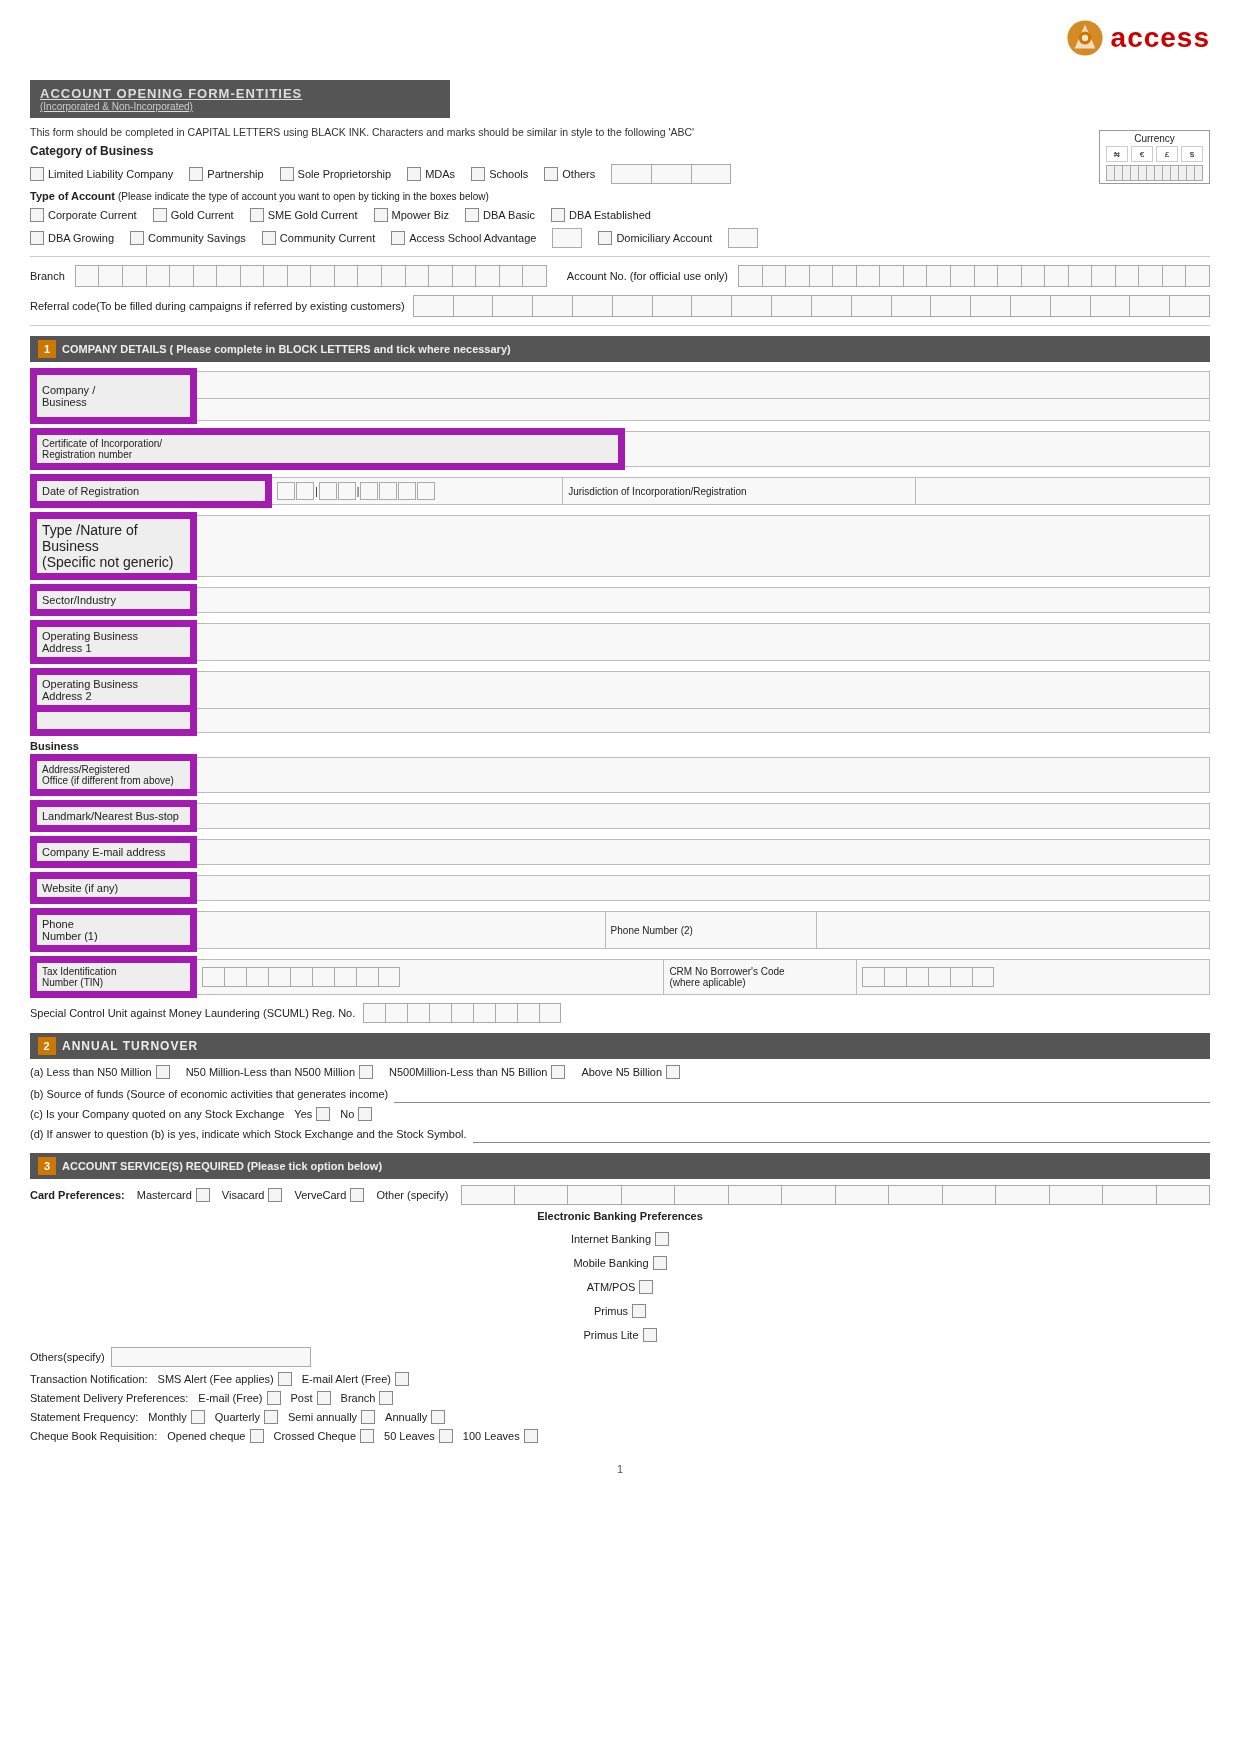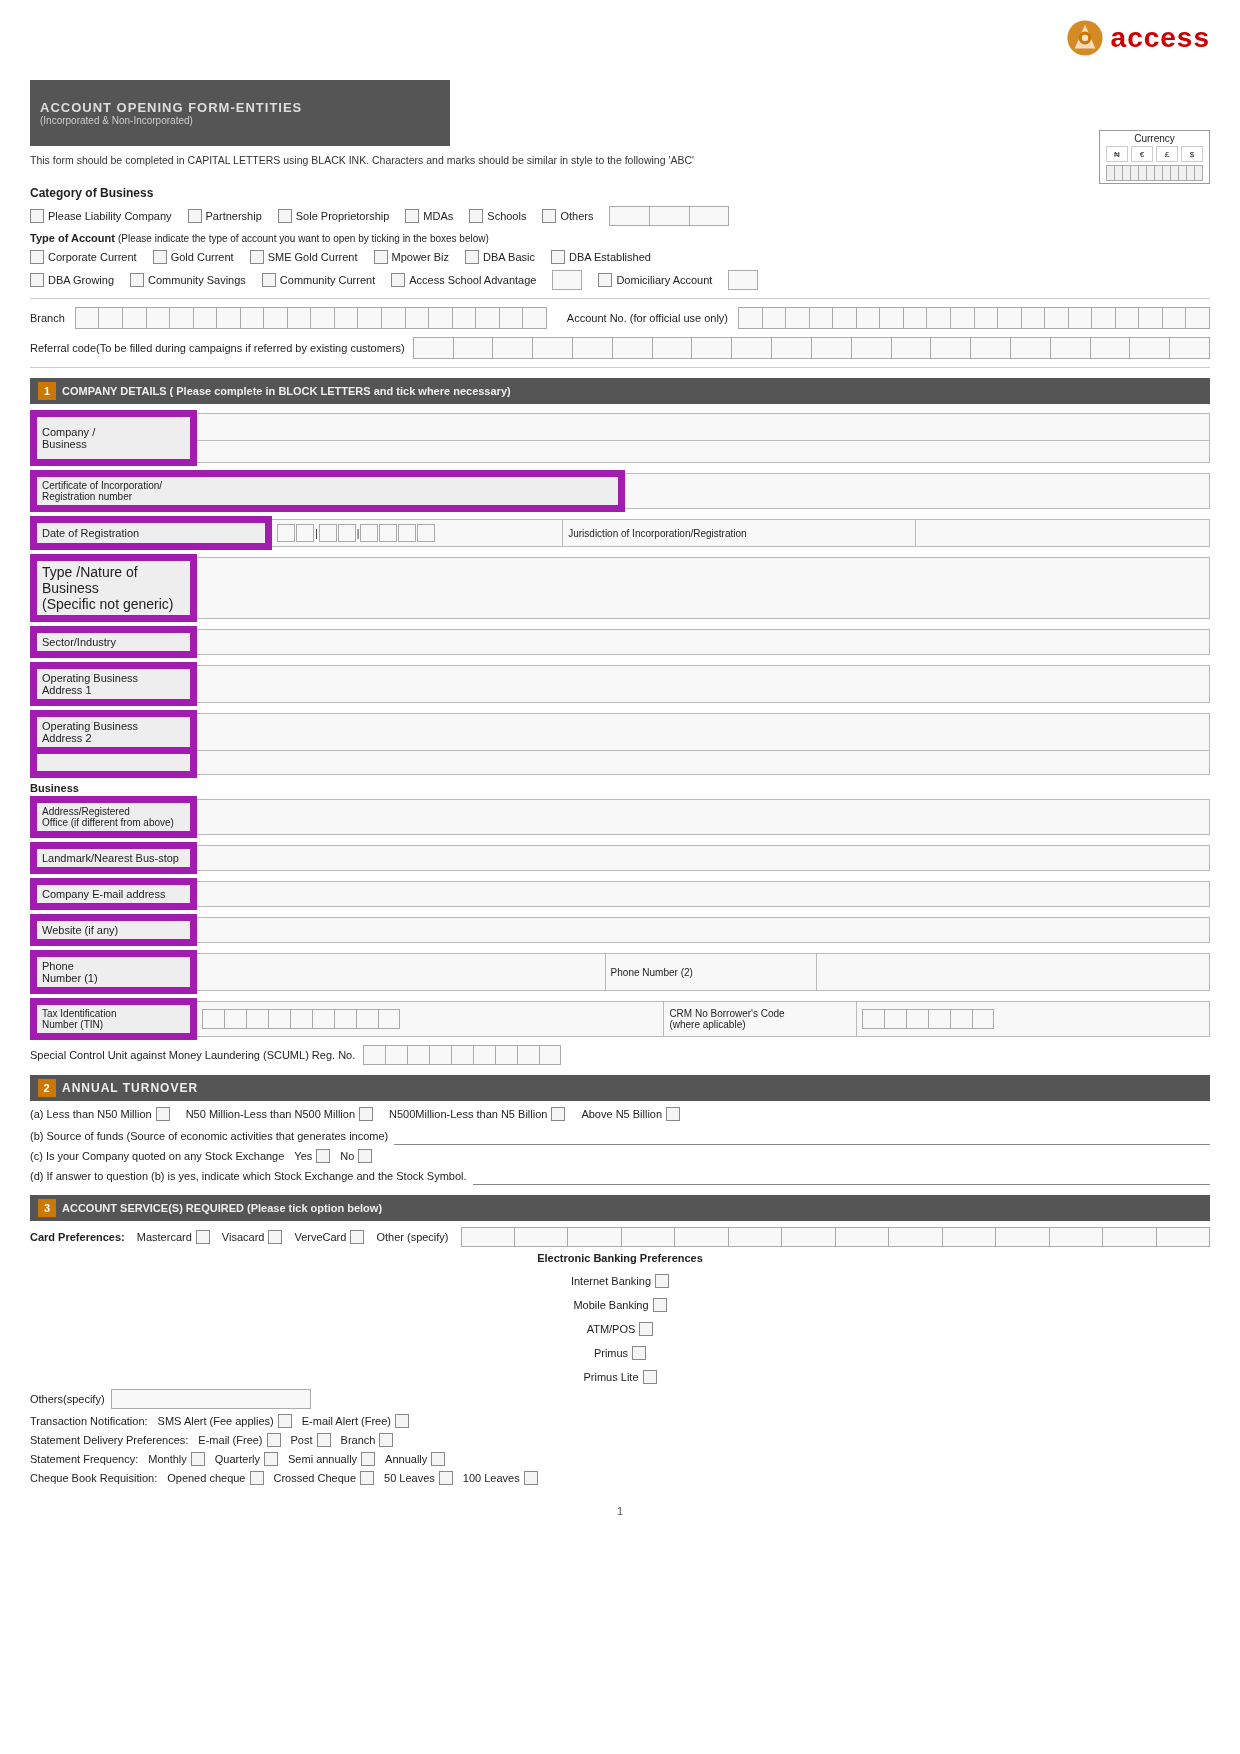--- a/index.html
+++ b/index.html
@@ -30,41 +30,42 @@
     }
     .logo-icon {
       width: 40px;
       height: 40px;
       margin-right: 6px;
     }
 
     .title-bar {
       background: #555;
       color: #ddd;
-      padding: 20px 10px;
+      padding: 6px 10px;
       margin-top: 60px;
       margin-bottom: 8px;
       display: inline-block;
       width: 420px;
+      text-decoration: underline;
     }
     .title-bar h1 {
       font-size: 13px;
       font-weight: bold;
       letter-spacing: 1px;
       color: #ddd;
       text-transform: uppercase;
     }
     .title-bar p {
       font-size: 10px;
       color: #ccc;
     }
 
     .intro-text {
       font-size: 10.5px;
-      margin-bottom: 20px;
+      margin-bottom: 6px;
       color: #333;
     }
 
     .section-label {
       font-weight: bold;
       font-size: 12px;
       margin-bottom: 4px;
     }
 
     
@@ -358,21 +359,21 @@
   <p>(Incorporated &amp; Non-Incorporated)</p>
 </div>
 
 <p class="intro-text">This form should be completed in CAPITAL LETTERS using BLACK INK. Characters and marks should be similar in style to the following 'ABC'</p>
 
 
 <div class="section-label">Category of Business</div>
 <div class="category-row">
   <div class="check-item">
     <span class="checkbox"></span>
-    <span>Please Liability Company</span>
+    <span>Limited Liability Company</span>
   </div>
   <div class="check-item">
     <span class="checkbox"></span>
     <span>Partnership</span>
   </div>
   <div class="check-item">
     <span class="checkbox"></span>
     <span>Sole Proprietorship</span>
   </div>
   <div class="check-item">

